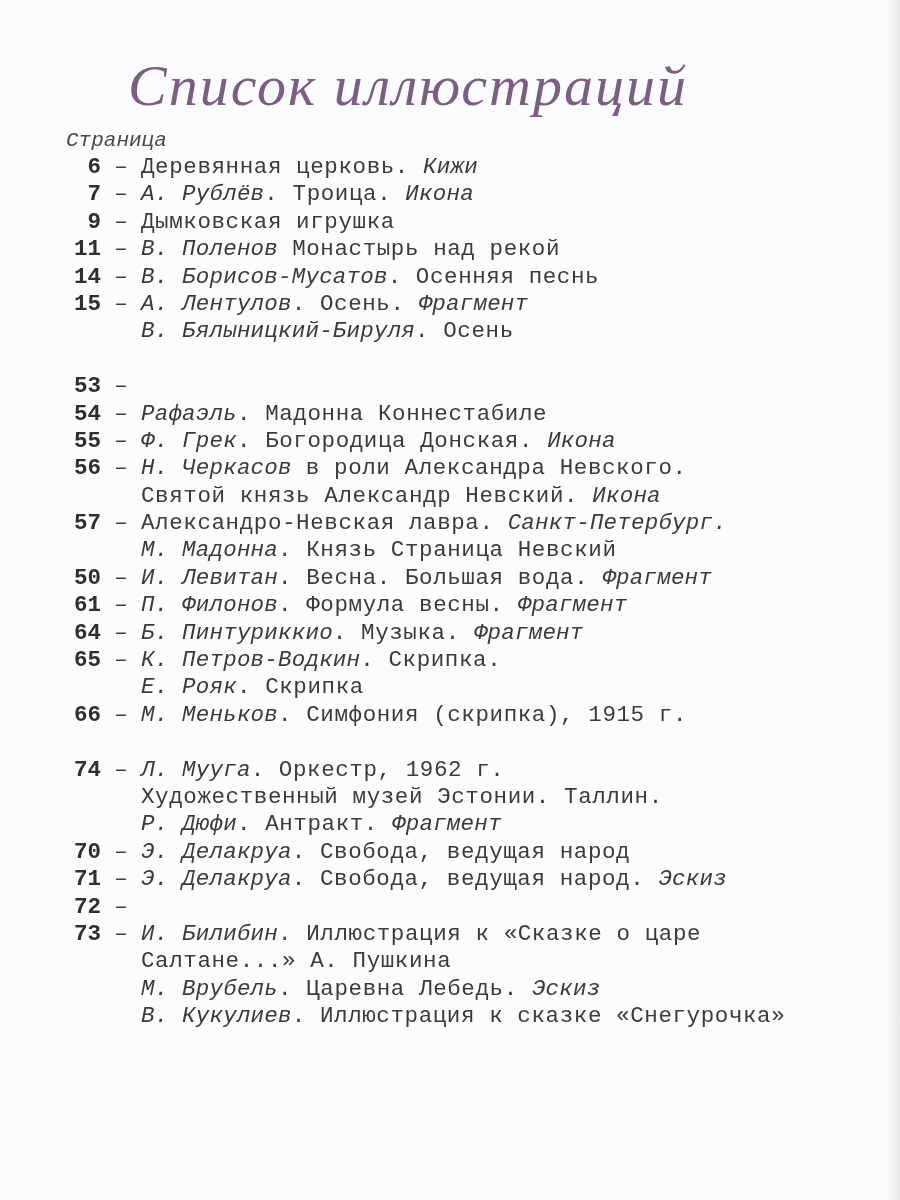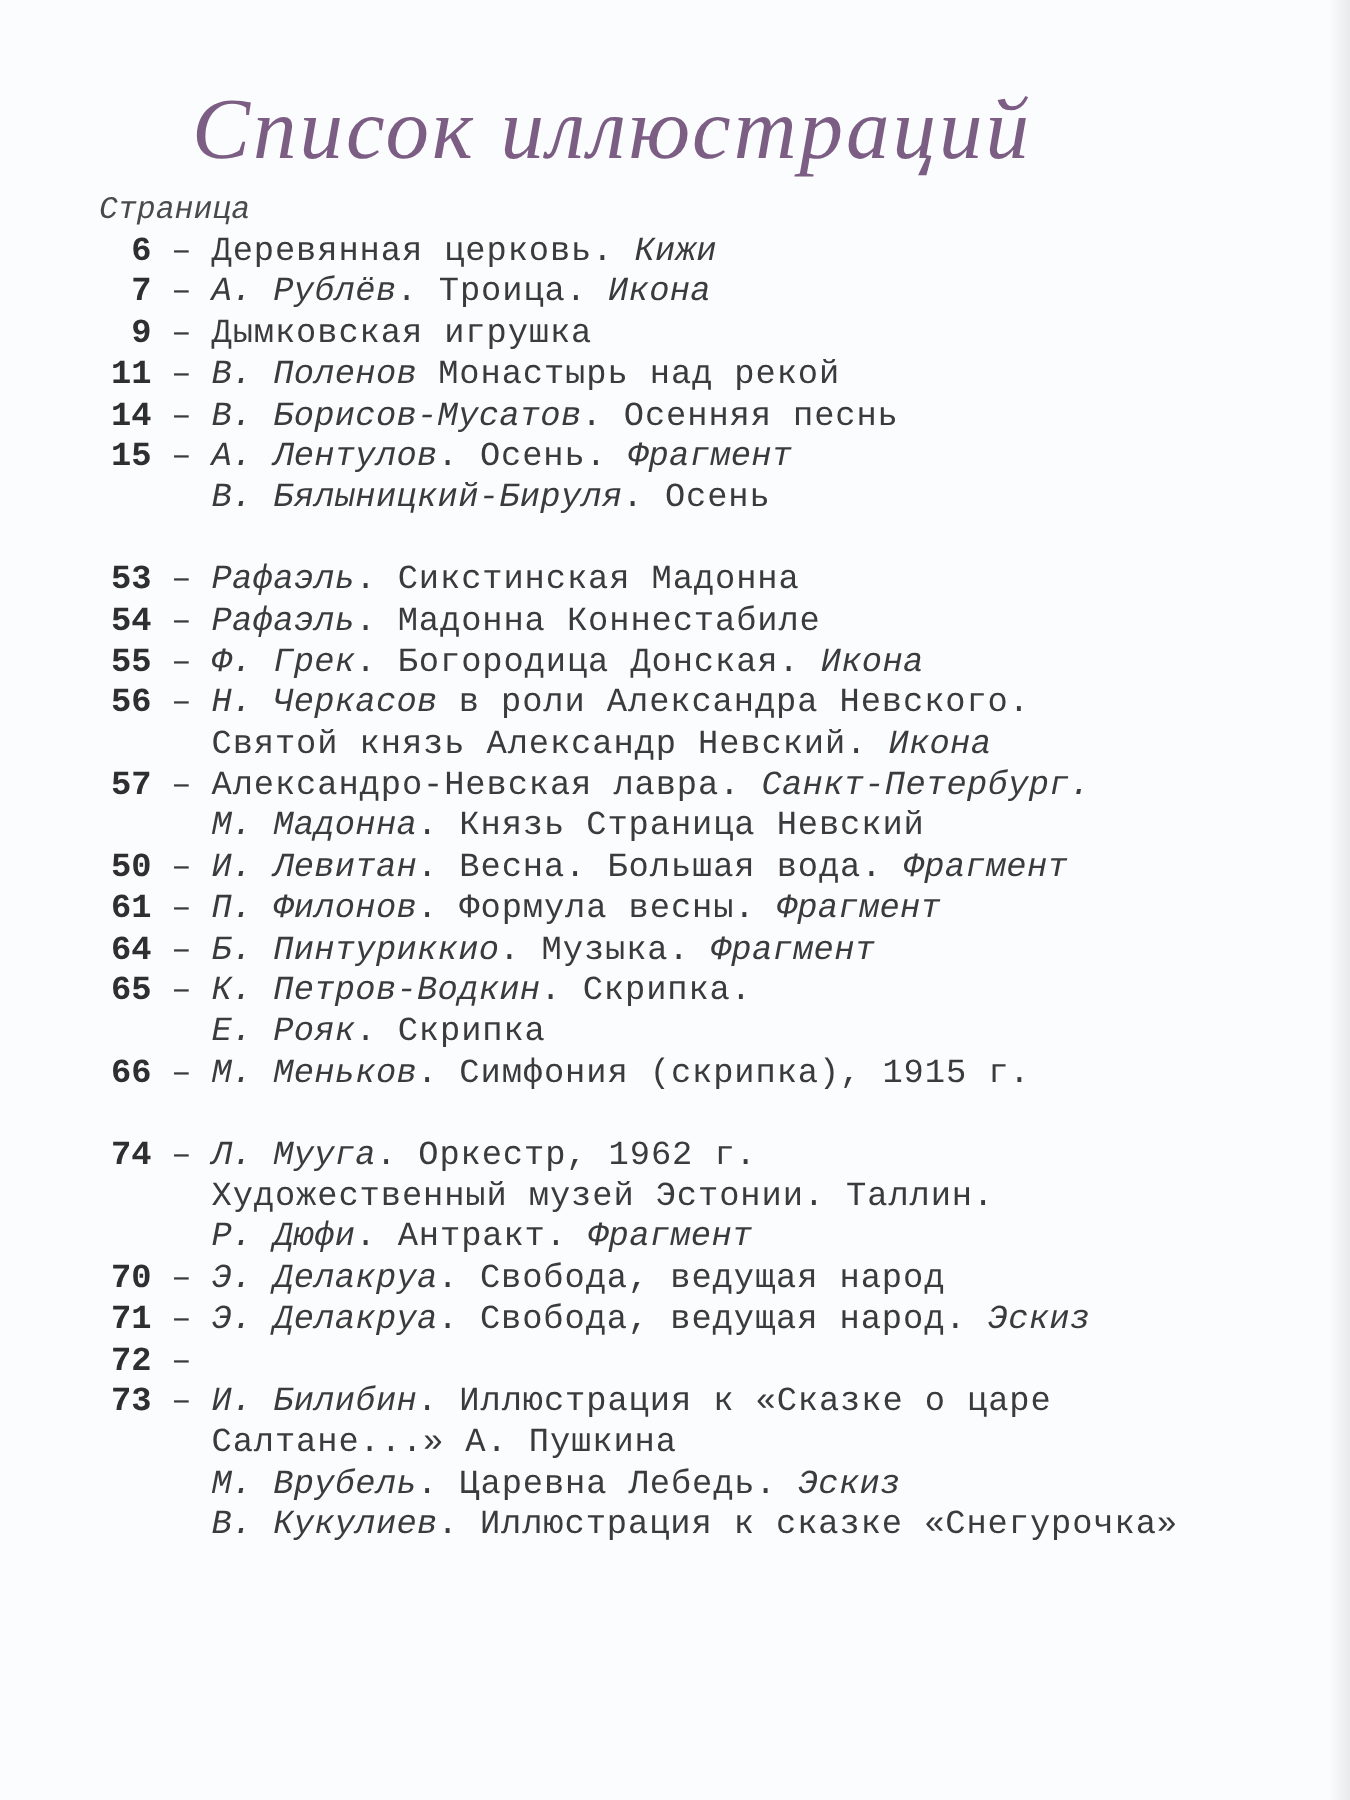--- a/index.html
+++ b/index.html
@@ -85,21 +85,20 @@
         <span class="dash"></span>
         <span class="text"><i>В. Бялыницкий-Бируля</i><span>. Осень</span></span>
       </div>
       <div class="row">
         <span class="num"></span>
         <span class="dash"></span>
       </div>
       <div class="row">
         <span class="num">53</span>
         <span class="dash">–</span>
-        <span class="text"><i>Рафаэль</i><span>. Сикстинская Мадонна</span></span>
       </div>
       <div class="row">
         <span class="num">54</span>
         <span class="dash">–</span>
         <span class="text"><i>Рафаэль</i><span>. Мадонна Коннестабиле</span></span>
       </div>
       <div class="row">
         <span class="num">55</span>
         <span class="dash">–</span>
         <span class="text"><i>Ф. Грек</i><span>. Богородица Донская. </span><i>Икона</i></span>

